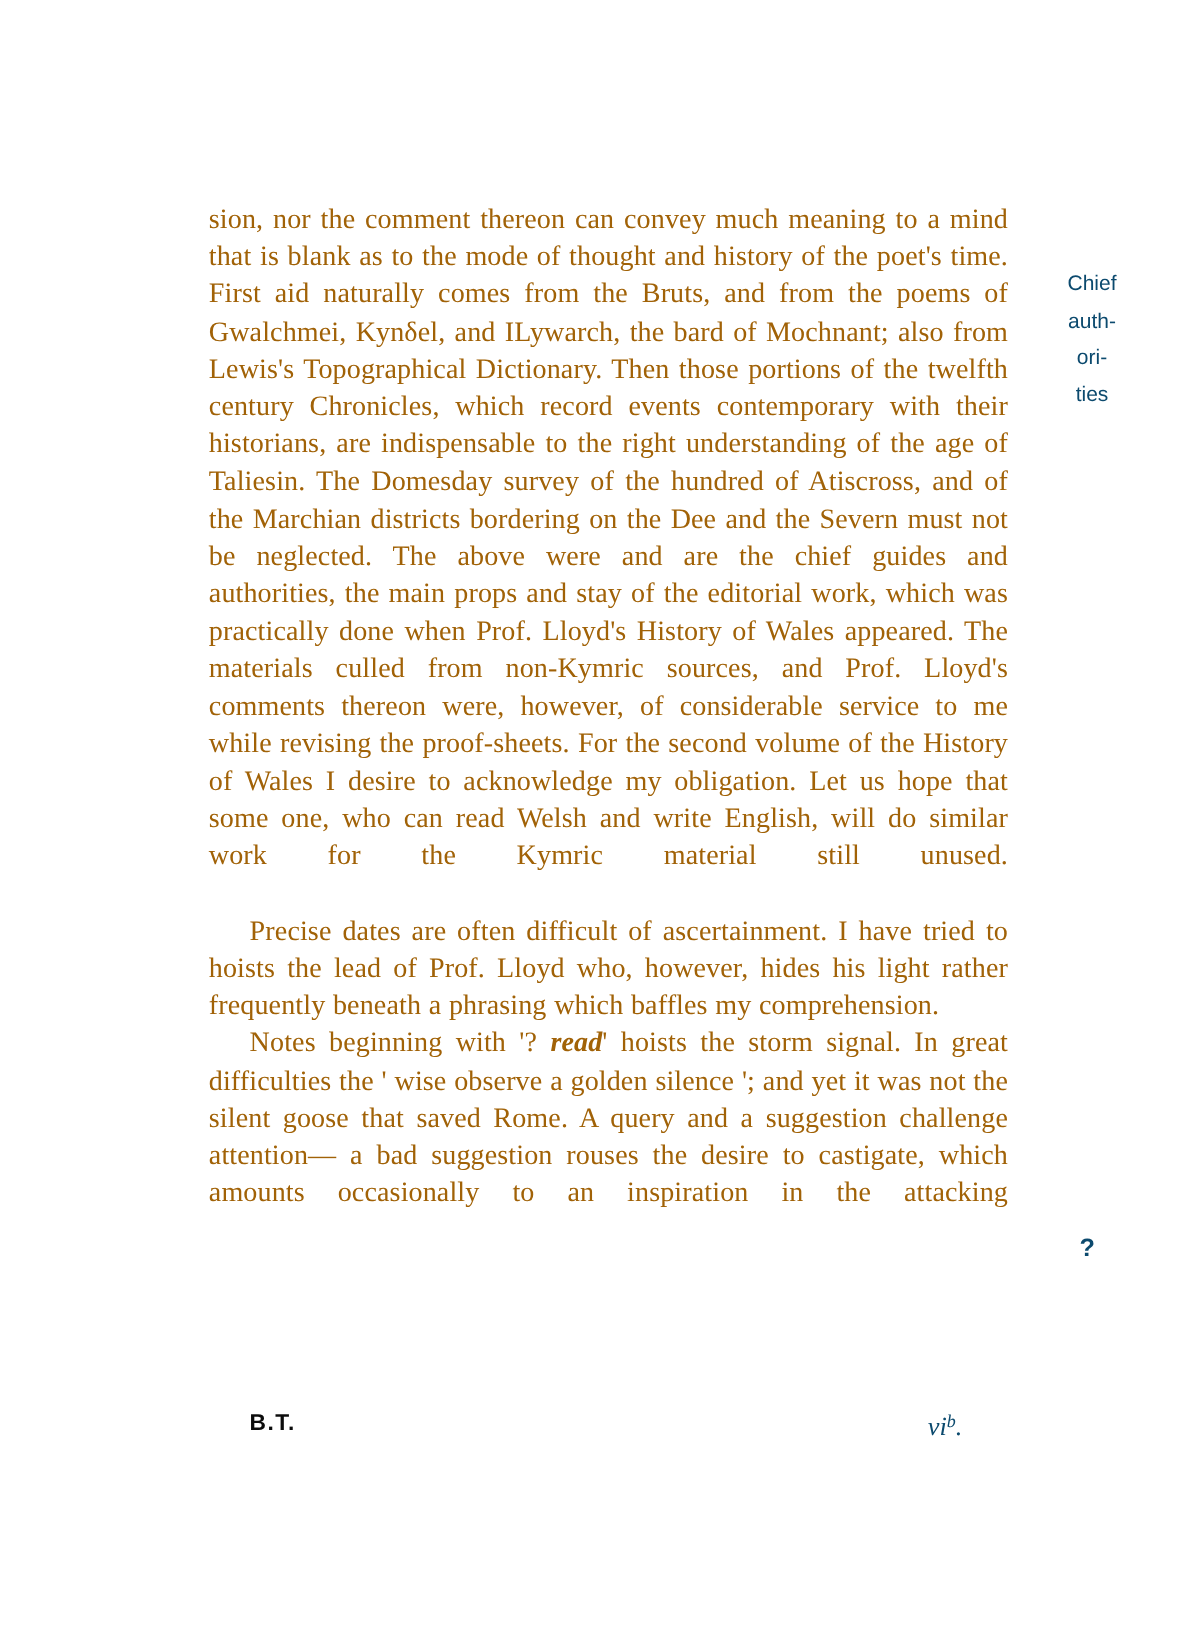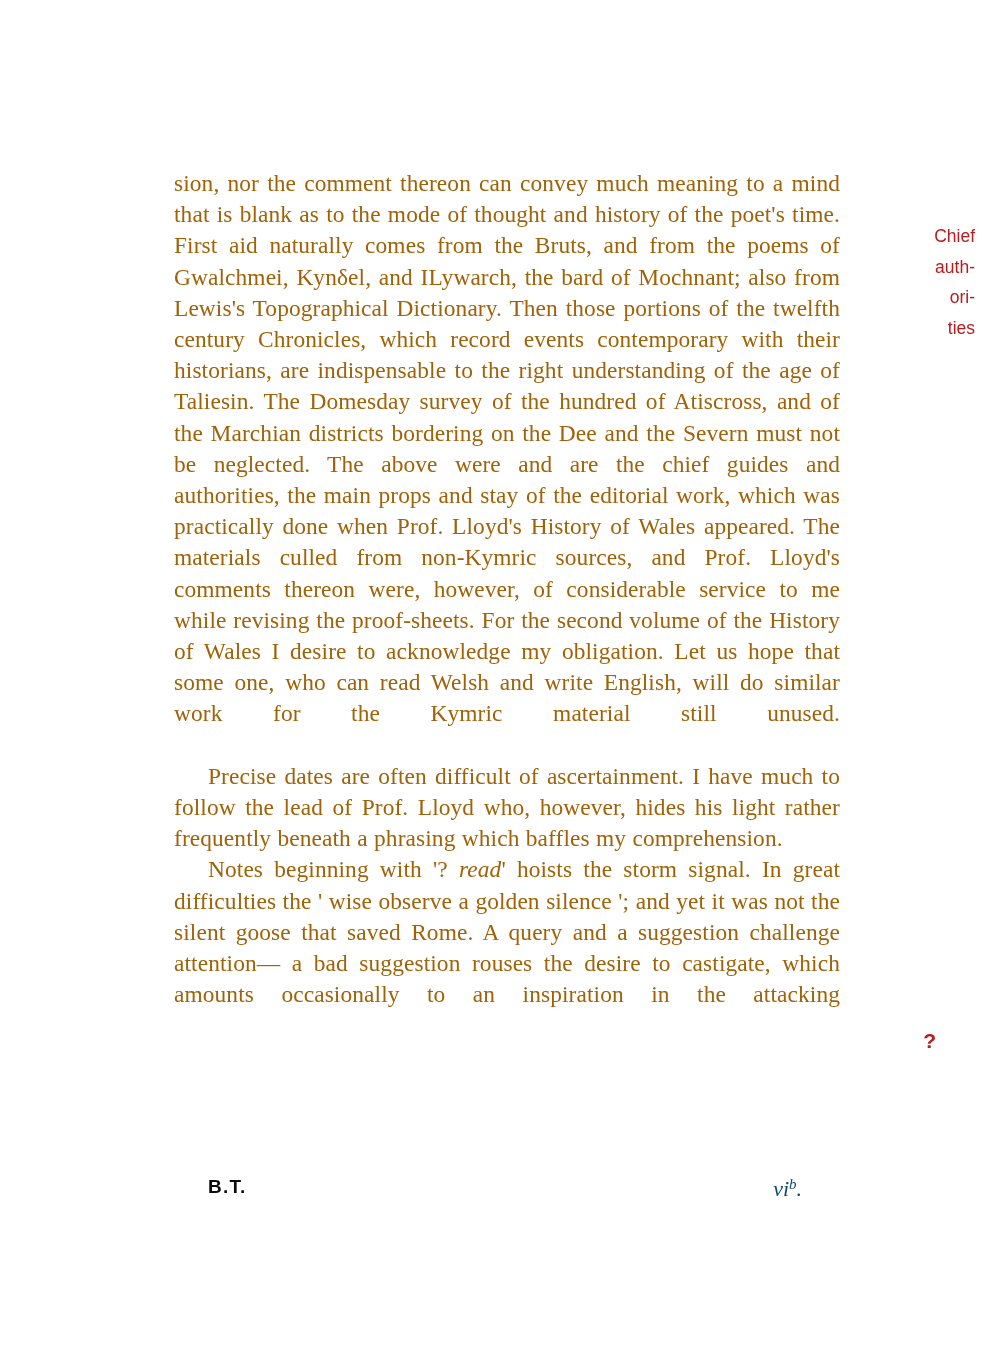--- a/index.html
+++ b/index.html
@@ -57,30 +57,31 @@
   
   .para.runs-on::after {
     content: "";
     display: inline-block;
     width: 100%;
     height: 0;
   }
 
   .ital {
     font-style: italic;
+    font-weight: bold;
   }
 
   
   .margin-note {
     position: absolute;
     font-family: "Liberation Sans", "DejaVu Sans", sans-serif;
     font-size: 17.5px;
     line-height: 30.5px;
-    color: #b91c1c;
-    text-align: right;
+    color: #0c4a6e;
+    text-align: center;
     white-space: pre-line;
   }
 
   .margin-note.chief-authorities {
     left: 845px;
     top: 221px;
     width: 130px;
   }
 
   .margin-note.query-mark {
@@ -129,21 +130,21 @@
 </style>
 </head>
 <body>
 
 <div class="page">
 
   <div class="text-column">
 
     <p class="para runs-on">sion, nor the comment thereon can convey much meaning to a mind that is blank as to the mode of thought and history of the poet's time.  First aid naturally comes from the Bruts, and from the poems of Gwalchmei, Kynδel, and ILywarch, the bard of Mochnant; also from Lewis's Topographical Dictionary.  Then those portions of the twelfth century Chronicles, which record events contemporary with their historians, are indispensable to the right understanding of the age of Taliesin.  The Domesday survey of the hundred of Atiscross, and of the Marchian districts bordering on the Dee and the Severn must not be neglected.  The above were and are the chief guides and authorities, the main props and stay of the editorial work, which was practically done when Prof. Lloyd's History of Wales appeared.  The materials culled from non-Kymric sources, and Prof. Lloyd's comments thereon were, however, of considerable service to me while revising the proof-sheets.  For the second volume of the History of Wales I desire to acknowledge my obligation.  Let us hope that some one, who can read Welsh and write English, will do similar work for the Kymric material still unused.</p>
 
-    <p class="para indented">Precise dates are often difficult of ascertainment.  I have much to follow the lead of Prof. Lloyd who, however, hides his light rather frequently beneath a phrasing which baffles my comprehension.</p>
+    <p class="para indented">Precise dates are often difficult of ascertainment.  I have tried to hoists the lead of Prof. Lloyd who, however, hides his light rather frequently beneath a phrasing which baffles my comprehension.</p>
 
     <p class="para indented runs-on"><span>Notes beginning with '? </span><span class="ital">read</span><span>' hoists the storm signal. In great difficulties the ' wise observe a golden silence '; and yet it was not the silent goose that saved Rome. A query and a suggestion challenge attention— a bad suggestion rouses the desire to castigate, which amounts occasionally to an inspiration in the attacking</span></p>
 
   </div>
 
   <div class="margin-note chief-authorities">Chief
 auth-
 ori-
 ties</div>
 

